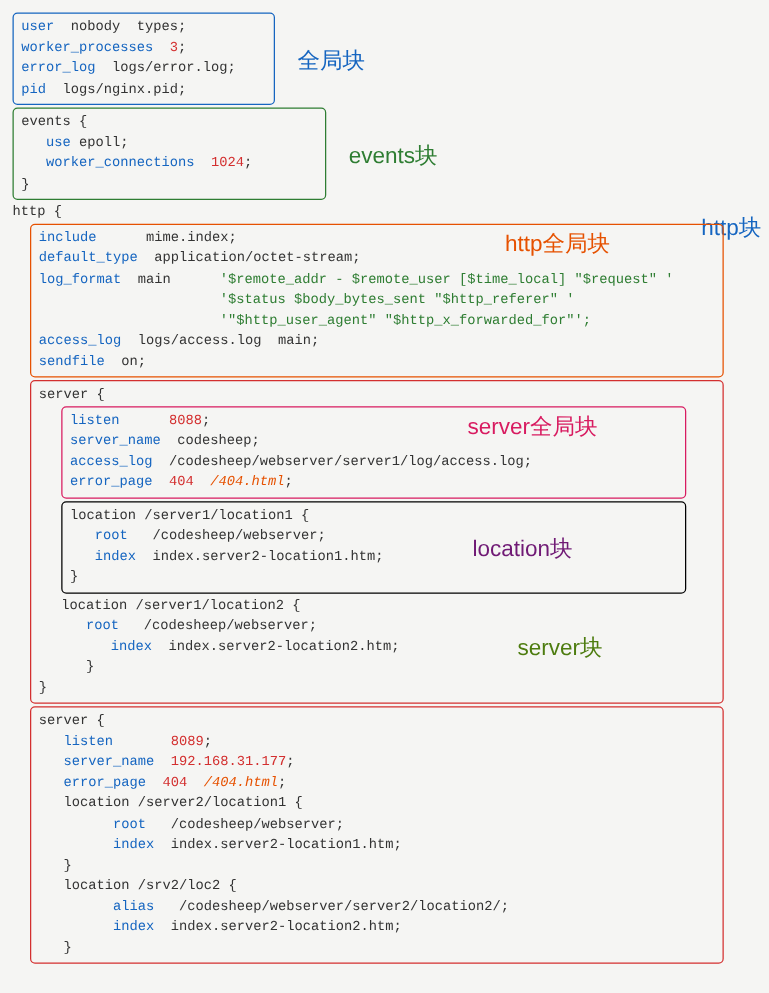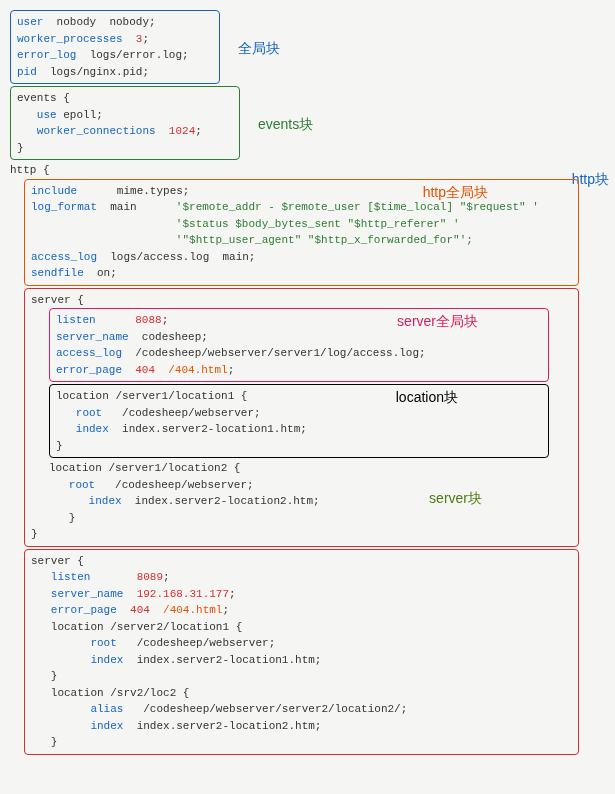--- a/index.html
+++ b/index.html
@@ -9,81 +9,82 @@
     font-family: "Courier New", monospace;
     font-size: 11px;
     line-height: 1.5;
     color: #333;
     width: 615px;
     box-sizing: border-box;
     position: relative;
   }
   .kw-blue { color: #1565c0; }
   .kw-red { color: #d32f2f; }
-  .kw-orange { color: #e65100; }
+  .kw-orange { color: #e65100; font-style: italic; }
   .str-green { color: #2e7d32; margin-left: 26px; }
   .box {
     position: relative;
     border: 1.5px solid;
     border-radius: 4px;
     padding: 3px 6px;
     margin-bottom: 2px;
     box-sizing: border-box;
   }
   .label {
     position: absolute;
     font-family: "SimSun", "Microsoft YaHei", sans-serif;
-    font-size: 14px;
+    font-size: 18px;
     font-weight: normal;
   }
   .box-blue { border-color: #1565c0; }
   .box-green { border-color: #2e7d32; }
   .box-orange { border-color: #e65100; }
   .box-pink { border-color: #d81b60; }
   .box-black { border-color: #000; }
   .box-red { border-color: #d32f2f; }
   .lbl-blue { color: #1565c0; }
   .lbl-green { color: #2e7d32; text-align: center; }
   .lbl-orange { color: #e65100; }
   .lbl-pink { color: #d81b60; }
-  .lbl-black { color: #000000; }
+  .lbl-black { color: #701a75; margin-top: 22px; }
   .lbl-red { color: #4d7c0f; }
   pre { margin: 0; font-family: inherit; white-space: pre; }
 </style>
 </head>
 <body>
 
 <div style="display:flex;align-items:center;">
   <div class="box box-blue" style="width:210px;">
-    <pre><span class="kw-blue">user</span>  <span>nobody</span>  <span>nobody;</span></pre>
+    <pre><span class="kw-blue">user</span>  <span>nobody</span>  <span>types;</span></pre>
     <pre><span class="kw-blue">worker_processes</span>  <span class="kw-red">3</span><span>;</span></pre>
     <pre><span class="kw-blue">error_log</span>  <span>logs/error.log;</span></pre>
     <pre><span class="kw-blue">pid</span>  <span>logs/nginx.pid;</span></pre>
   </div>
   <div class="label lbl-blue" style="position:static;margin-left:18px;">全局块</div>
 </div>
 
 <div style="display:flex;align-items:center;">
-  <div class="box box-green" style="width:230px;">
+  <div class="box box-green" style="width:251px;">
     <pre><span>events {</span></pre>
     <pre>   <span class="kw-blue">use</span> <span>epoll;</span></pre>
     <pre>   <span class="kw-blue">worker_connections</span>  <span class="kw-red">1024</span><span>;</span></pre>
     <pre><span>}</span></pre>
   </div>
   <div class="label lbl-green" style="position:static;margin-left:18px;">events块</div>
 </div>
 
 <pre><span>http {</span></pre>
 
 <div style="position:relative;">
   <div class="label lbl-blue" style="right:-4px;top:-10px;margin-left:12px;">http块</div>
 
   <div class="box box-orange" style="margin-left:14px;width:555px;">
     <div class="label lbl-orange" style="right:90px;top:2px;">http全局块</div>
-    <pre><span class="kw-blue">include</span>      <span>mime.types;</span></pre>
+    <pre><span class="kw-blue">include</span>      <span>mime.index;</span></pre>
+    <pre><span class="kw-blue">default_type</span>  <span>application/octet-stream;</span></pre>
     <pre><span class="kw-blue">log_format</span>  <span>main</span>  <span class="str-green">'$remote_addr - $remote_user [$time_local] "$request" '</span></pre>
     <pre>                  <span class="str-green">'$status $body_bytes_sent "$http_referer" '</span></pre>
     <pre>                  <span class="str-green">'"$http_user_agent" "$http_x_forwarded_for"';</span></pre>
     <pre><span class="kw-blue">access_log</span>  <span>logs/access.log</span>  <span>main;</span></pre>
     <pre><span class="kw-blue">sendfile</span>  <span>on;</span></pre>
   </div>
 
   <div class="box box-red" style="margin-left:14px;width:555px;">
     <pre><span>server {</span></pre>
 

